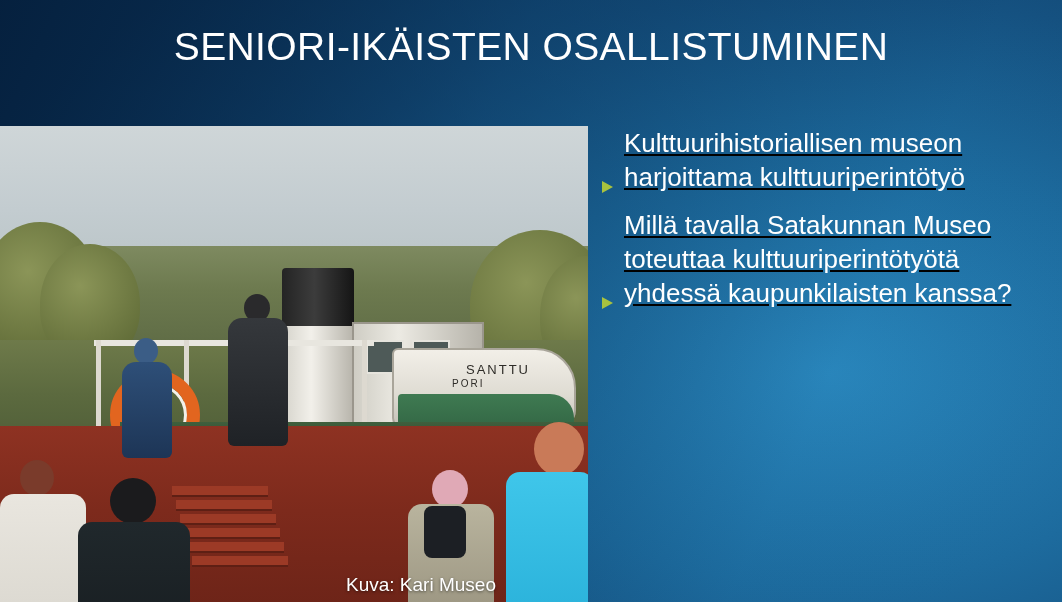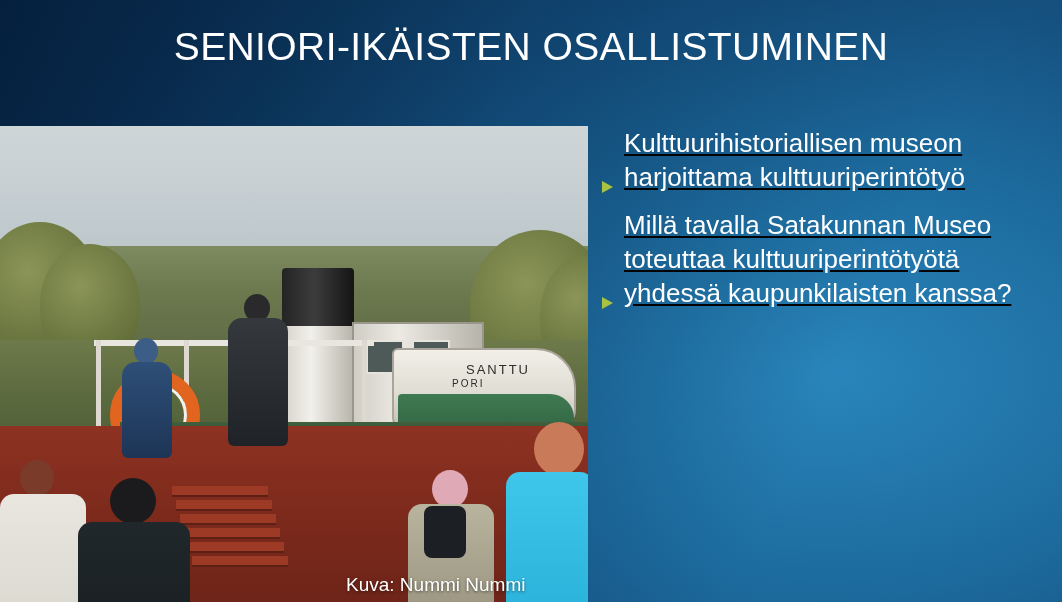--- a/index.html
+++ b/index.html
@@ -265,21 +265,21 @@
         <div class="ph-head" style="left:432px;top:344px;width:36px;height:38px;background:#e0a9b6;"></div>
         <div class="ph-body" style="left:408px;top:378px;width:86px;height:114px;background:linear-gradient(180deg,#b9b49e,#9a9480);"></div>
 
         <div style="position:absolute;left:424px;top:380px;width:42px;height:52px;background:#1c1f24;border-radius:8px;"></div>
       </div>
       <div class="ph-person">
         <div class="ph-head" style="left:534px;top:296px;width:50px;height:54px;background:#c97a58;"></div>
         <div class="ph-body" style="left:506px;top:346px;width:88px;height:256px;background:linear-gradient(180deg,#3fc6ea,#1ba3cf);"></div>
       </div>
     </div>
-    <div id="photo-caption">Kuva: Nummi Nummi</div>
+    <div id="photo-caption">Kuva: Kari Museo</div>
   </div>
 
   <div id="bullets">
     <div class="bullet-row">
       <span class="bullet-marker">
         <svg width="14" height="14" viewBox="0 0 14 14">
             <polygon points="2,1 13,7 2,13" fill="#a9c23f"></polygon>
           </svg>
       </span>
       <span class="bullet-text">Kulttuurihistoriallisen museon harjoittama kulttuuriperintötyö</span>

